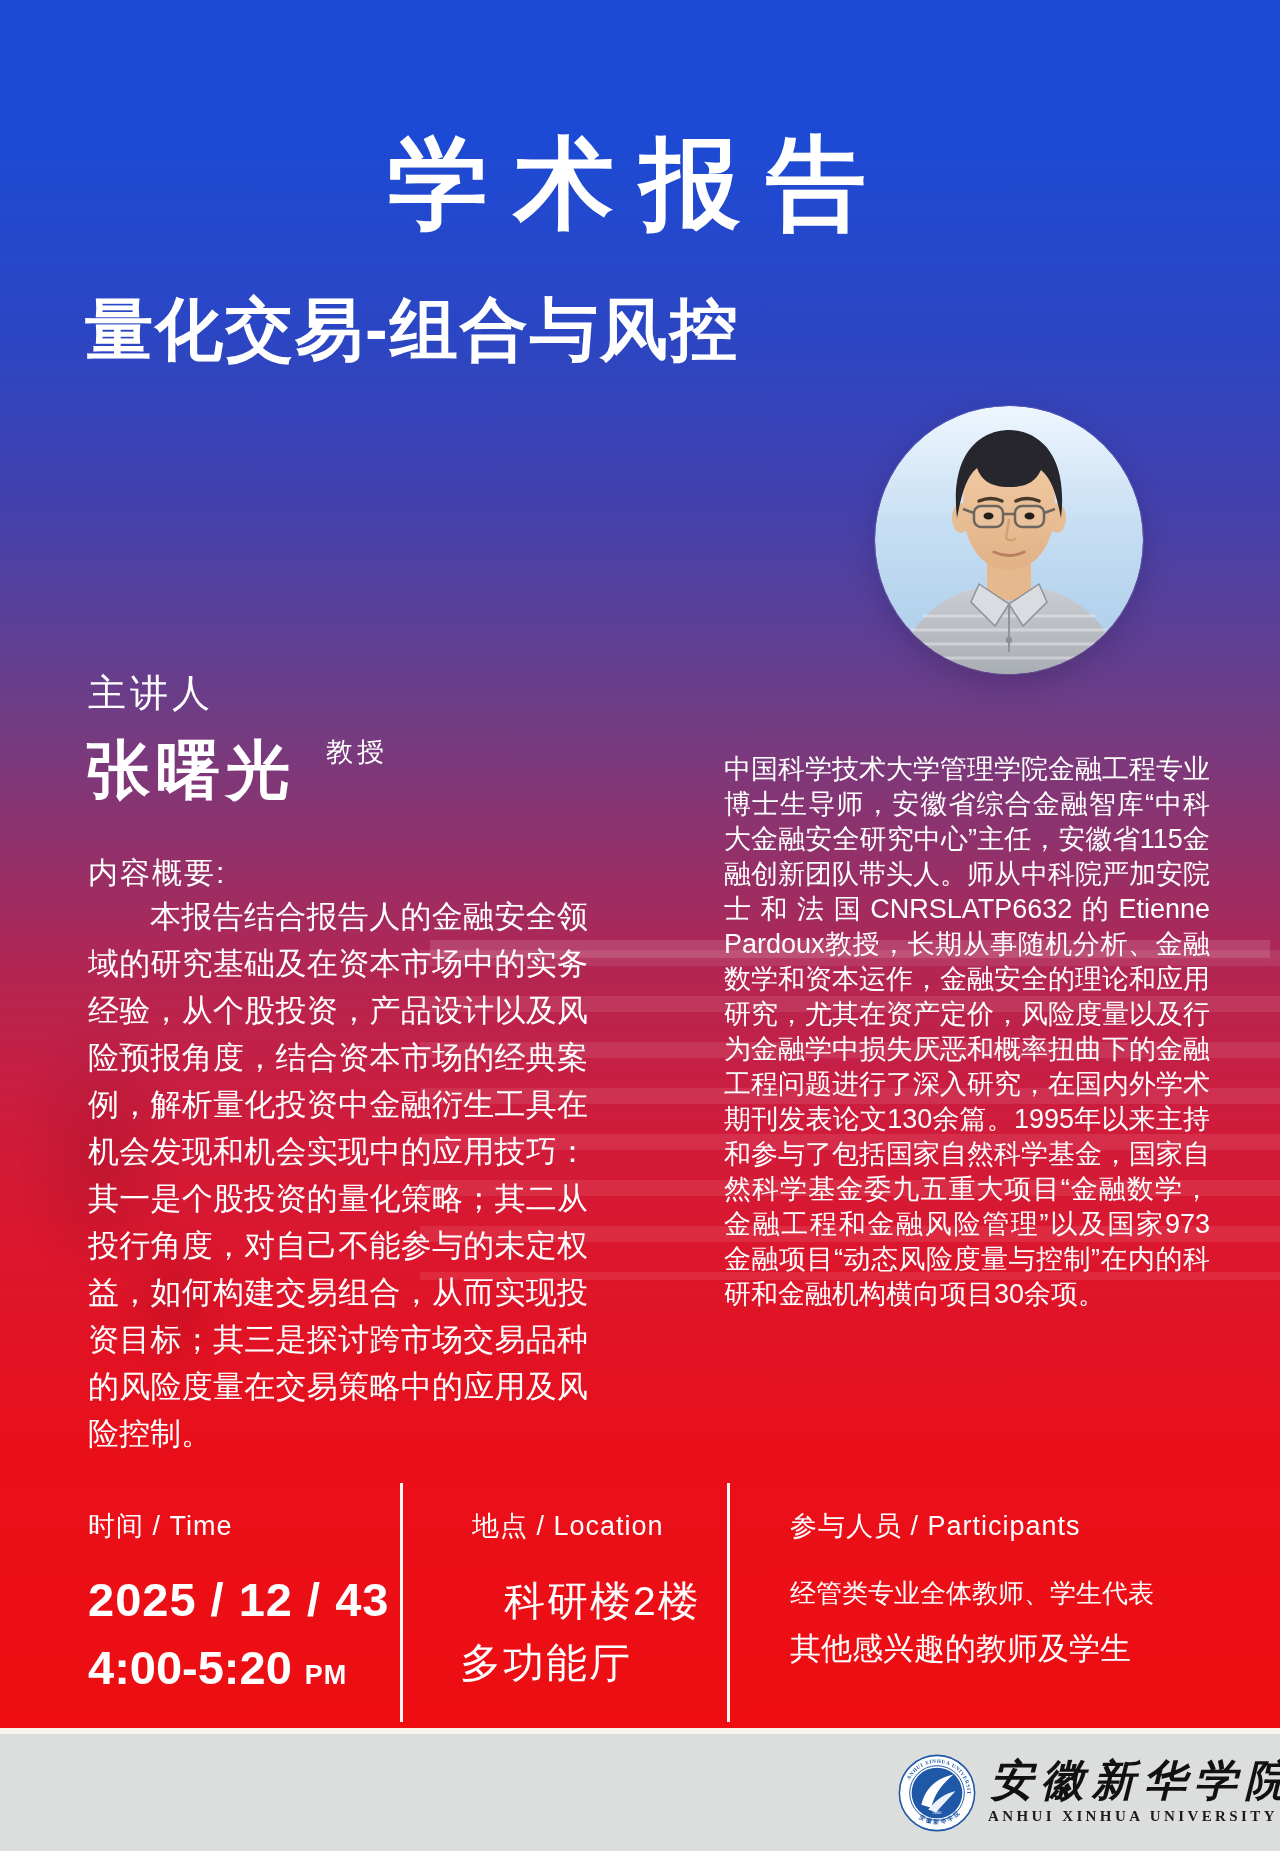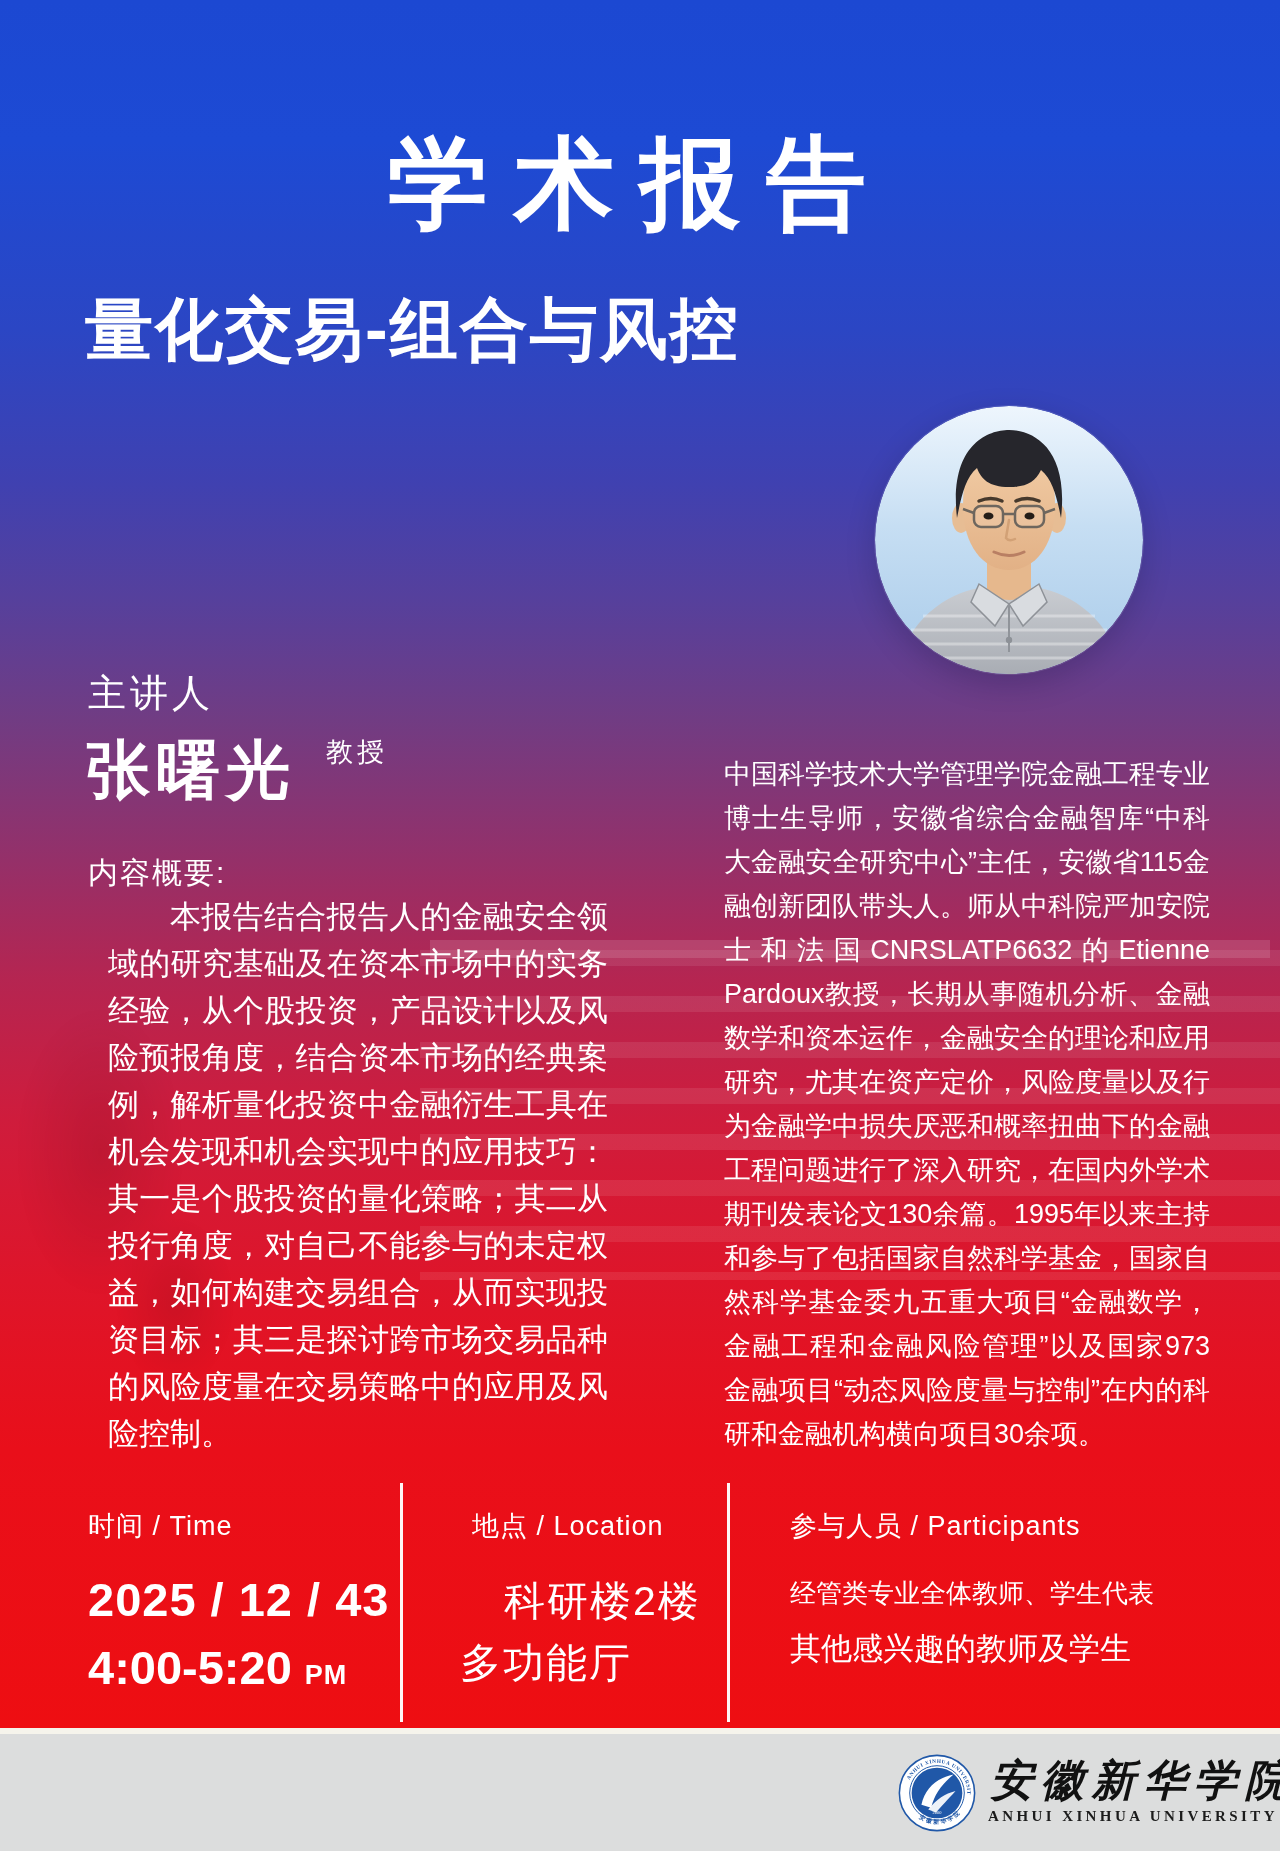--- a/index.html
+++ b/index.html
@@ -48,25 +48,25 @@
     box-shadow:0 0 0 1px rgba(255,255,255,.12), 0 10px 30px rgba(0,0,20,.18);
     overflow:hidden;
   }
   .speaker-label{left:88px;top:668px;color:#fff;font-size:38px;font-weight:500;letter-spacing:4px;}
   .speaker-row{left:86px;top:734px;display:flex;align-items:flex-start;gap:30px;color:#fff;}
   .speaker-name{font-family:"Liberation Serif","DejaVu Serif",serif;font-size:64px;font-weight:700;letter-spacing:6px;line-height:1.15;}
   .speaker-title{font-size:27px;font-weight:500;letter-spacing:4px;padding-bottom:7px;}
   .abstract-label{left:88px;top:853px;color:#fff;font-size:30px;font-weight:500;letter-spacing:2px;}
   .abstract-body{
     left:88px;top:893px;width:500px;color:#fff;
-    font-size:31px;font-weight:500;line-height:47px;text-align:justify;text-indent:2em;margin-left:20px;
+    font-size:31px;font-weight:500;line-height:47px;text-align:justify;text-indent:2em;
   }
   .bio-body{
     left:724px;top:752px;width:486px;color:#fff;
-    font-size:27px;font-weight:400;line-height:44px;text-align:justify;
+    font-size:27px;font-weight:400;line-height:35px;text-align:justify;
   }
   .divider{top:1483px;width:3px;height:239px;background:rgba(255,255,255,.96);}
   .d1{left:400px;} .d2{left:727px;}
   .info-label{color:#fff;font-size:27px;font-weight:400;letter-spacing:1px;top:1508px;}
   .c-time{left:88px;} .c-loc{left:472px;text-align:center;} .c-part{left:790px;}
   .info-date{left:88px;top:1572px;color:#fff;font-size:47px;font-weight:600;letter-spacing:1px;}
   .info-time{left:88px;top:1640px;color:#fff;font-size:47px;font-weight:600;}
   .info-time .ampm{font-size:27px;font-weight:600;letter-spacing:1px;}
   .loc1{left:460px;top:1574px;color:#fff;font-size:41px;font-weight:500;letter-spacing:2px;margin-left:44px;}
   .loc2{left:460px;top:1636px;color:#fff;font-size:41px;font-weight:500;letter-spacing:2px;}

